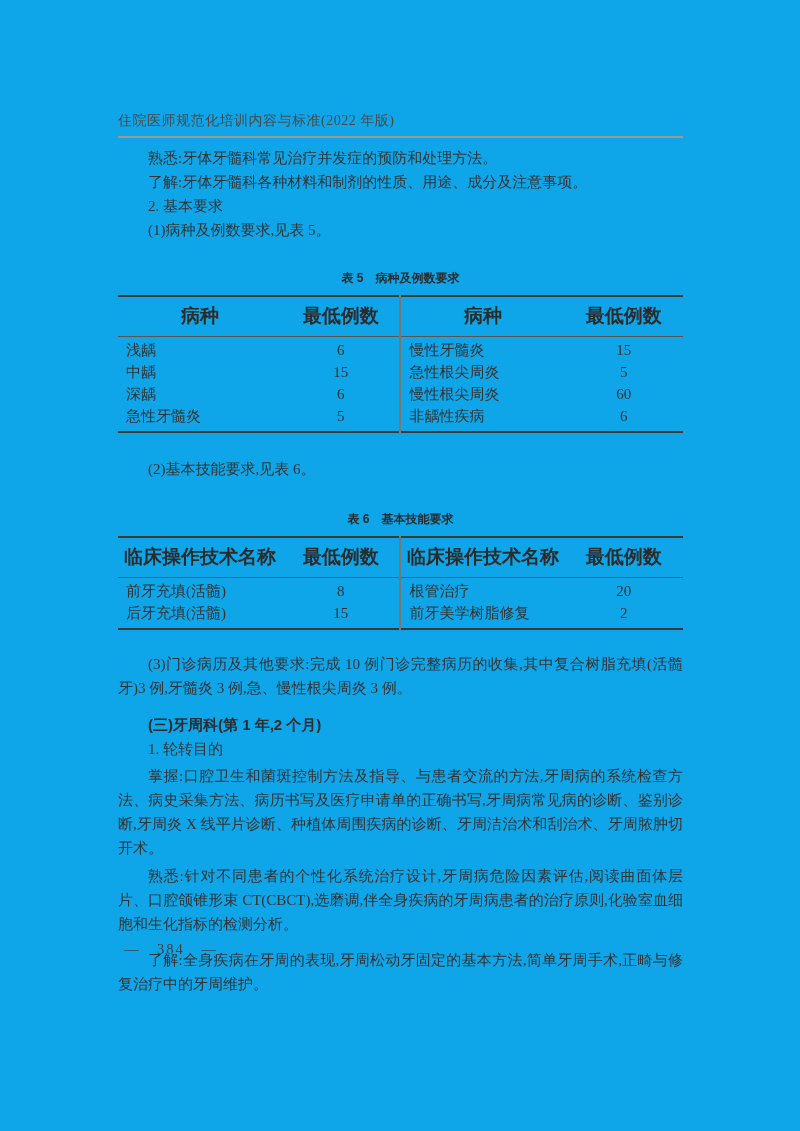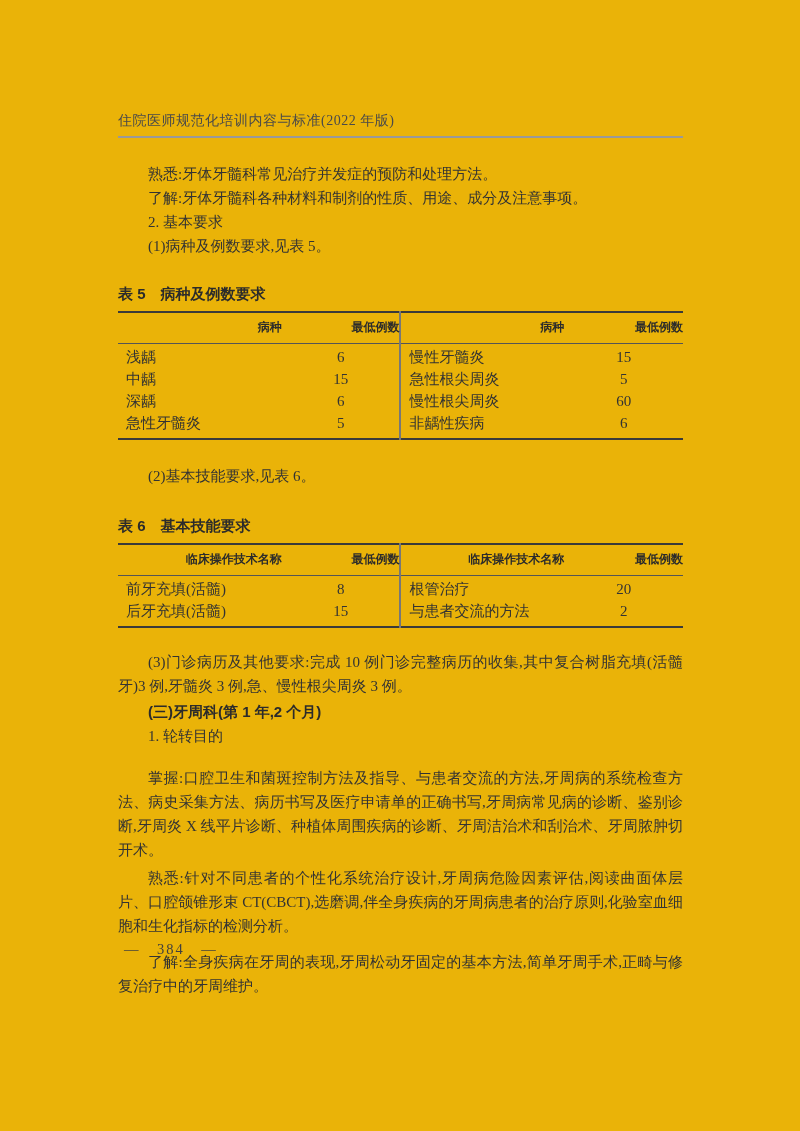--- a/index.html
+++ b/index.html
@@ -4,21 +4,21 @@
 <style>
   html, body { margin: 0; padding: 0; }
   body {
     width: 800px; height: 1131px;
     background: #fdfdfd;
     font-family: "Liberation Serif", serif;
     color: #333;
     position: relative;
     overflow: hidden;
   }
-  .page { position: absolute; inset: 0; background: #eab308; text-decoration: underline; }
+  .page { position: absolute; inset: 0; background: #0ea5e9; text-decoration: underline; }
 
   .content {
     position: absolute;
     left: 118px; top: 112px;
     width: 565px;
   }
 
   .running-head {
     font-size: 14px;
     color: #4a4a4a;
@@ -28,65 +28,66 @@
   }
 
   .para {
     font-size: 15px;
     line-height: 24px;
     margin: 0;
     text-indent: 2em;
     text-align: justify;
     color: #333;
   }
-  .first-para { margin-top: 24px; }
+  .first-para { margin-top: 8px; }
   .bold-head {
     font-family: "Liberation Sans", sans-serif;
     font-weight: 700;
     color: #2b2b2b;
   }
 
   .tbl-caption {
     font-family: "Liberation Sans", sans-serif;
     font-weight: 700;
-    font-size: 15px;
+    font-size: 12px;
     color: #2b2b2b;
+    text-align: center;
     line-height: 20px;
   }
   .cap5 { margin-top: 26px; margin-bottom: 7px; }
   .cap6 { margin-top: 28px; margin-bottom: 7px; }
 
   table.req {
     width: 100%;
     border-collapse: collapse;
     border-top: 2px solid #3a3a3a;
     border-bottom: 2px solid #3a3a3a;
     font-size: 15px;
     color: #333;
   }
   table.req th {
     font-family: "Liberation Sans", sans-serif;
     font-weight: 700;
-    font-size: 12px;
+    font-size: 19px;
     color: #2b2b2b;
-    text-align: right;
+    text-align: center;
     padding: 6px 0 7px;
     border-bottom: 1px solid #555;
   }
   table.req td { padding: 1px 0 2px; line-height: 19px; }
   table.req td.name { text-align: left; padding-left: 8px; }
   table.req td.num  { text-align: center; }
   table.req .div-right { border-right: 2px solid #777; }
   table.req tbody tr:first-child td { padding-top: 4px; }
   table.req tbody tr:last-child td { padding-bottom: 5px; }
 
   .p5 { margin-top: 24px; }
   .p6 { margin-top: 22px; }
-  .h-perio { margin-top: 2px; }
-  .p-master { margin-top: 18px; }
+  .h-perio { margin-top: 13px; }
+  .p-master { margin-top: 3px; }
   .p-fam2 { margin-top: 4px; }
   .p-und2 { margin-top: 12px; }
 
   .footer-page-num {
     position: absolute;
     left: 124px; top: 940px;
     font-size: 14.5px;
     color: #3f3f3f;
     letter-spacing: 2px;
   }
@@ -171,21 +172,21 @@
       <tbody>
         <tr>
           <td class="name">前牙充填(活髓)</td>
           <td class="num div-right">8</td>
           <td class="name">根管治疗</td>
           <td class="num">20</td>
         </tr>
         <tr>
           <td class="name">后牙充填(活髓)</td>
           <td class="num div-right">15</td>
-          <td class="name">与患者交流的方法</td>
+          <td class="name">前牙美学树脂修复</td>
           <td class="num">2</td>
         </tr>
       </tbody>
     </table>
 
     <p class="para p6">(3)门诊病历及其他要求:完成 10 例门诊完整病历的收集,其中复合树脂充填(活髓牙)3 例,牙髓炎 3 例,急、慢性根尖周炎 3 例。</p>
     <p class="para bold-head h-perio">(三)牙周科(第 1 年,2 个月)</p>
     <p class="para">1. 轮转目的</p>
     <p class="para p-master">掌握:口腔卫生和菌斑控制方法及指导、与患者交流的方法,牙周病的系统检查方法、病史采集方法、病历书写及医疗申请单的正确书写,牙周病常见病的诊断、鉴别诊断,牙周炎 X 线平片诊断、种植体周围疾病的诊断、牙周洁治术和刮治术、牙周脓肿切开术。</p>
     <p class="para p-fam2">熟悉:针对不同患者的个性化系统治疗设计,牙周病危险因素评估,阅读曲面体层片、口腔颌锥形束 CT(CBCT),选磨调,伴全身疾病的牙周病患者的治疗原则,化验室血细胞和生化指标的检测分析。</p>

